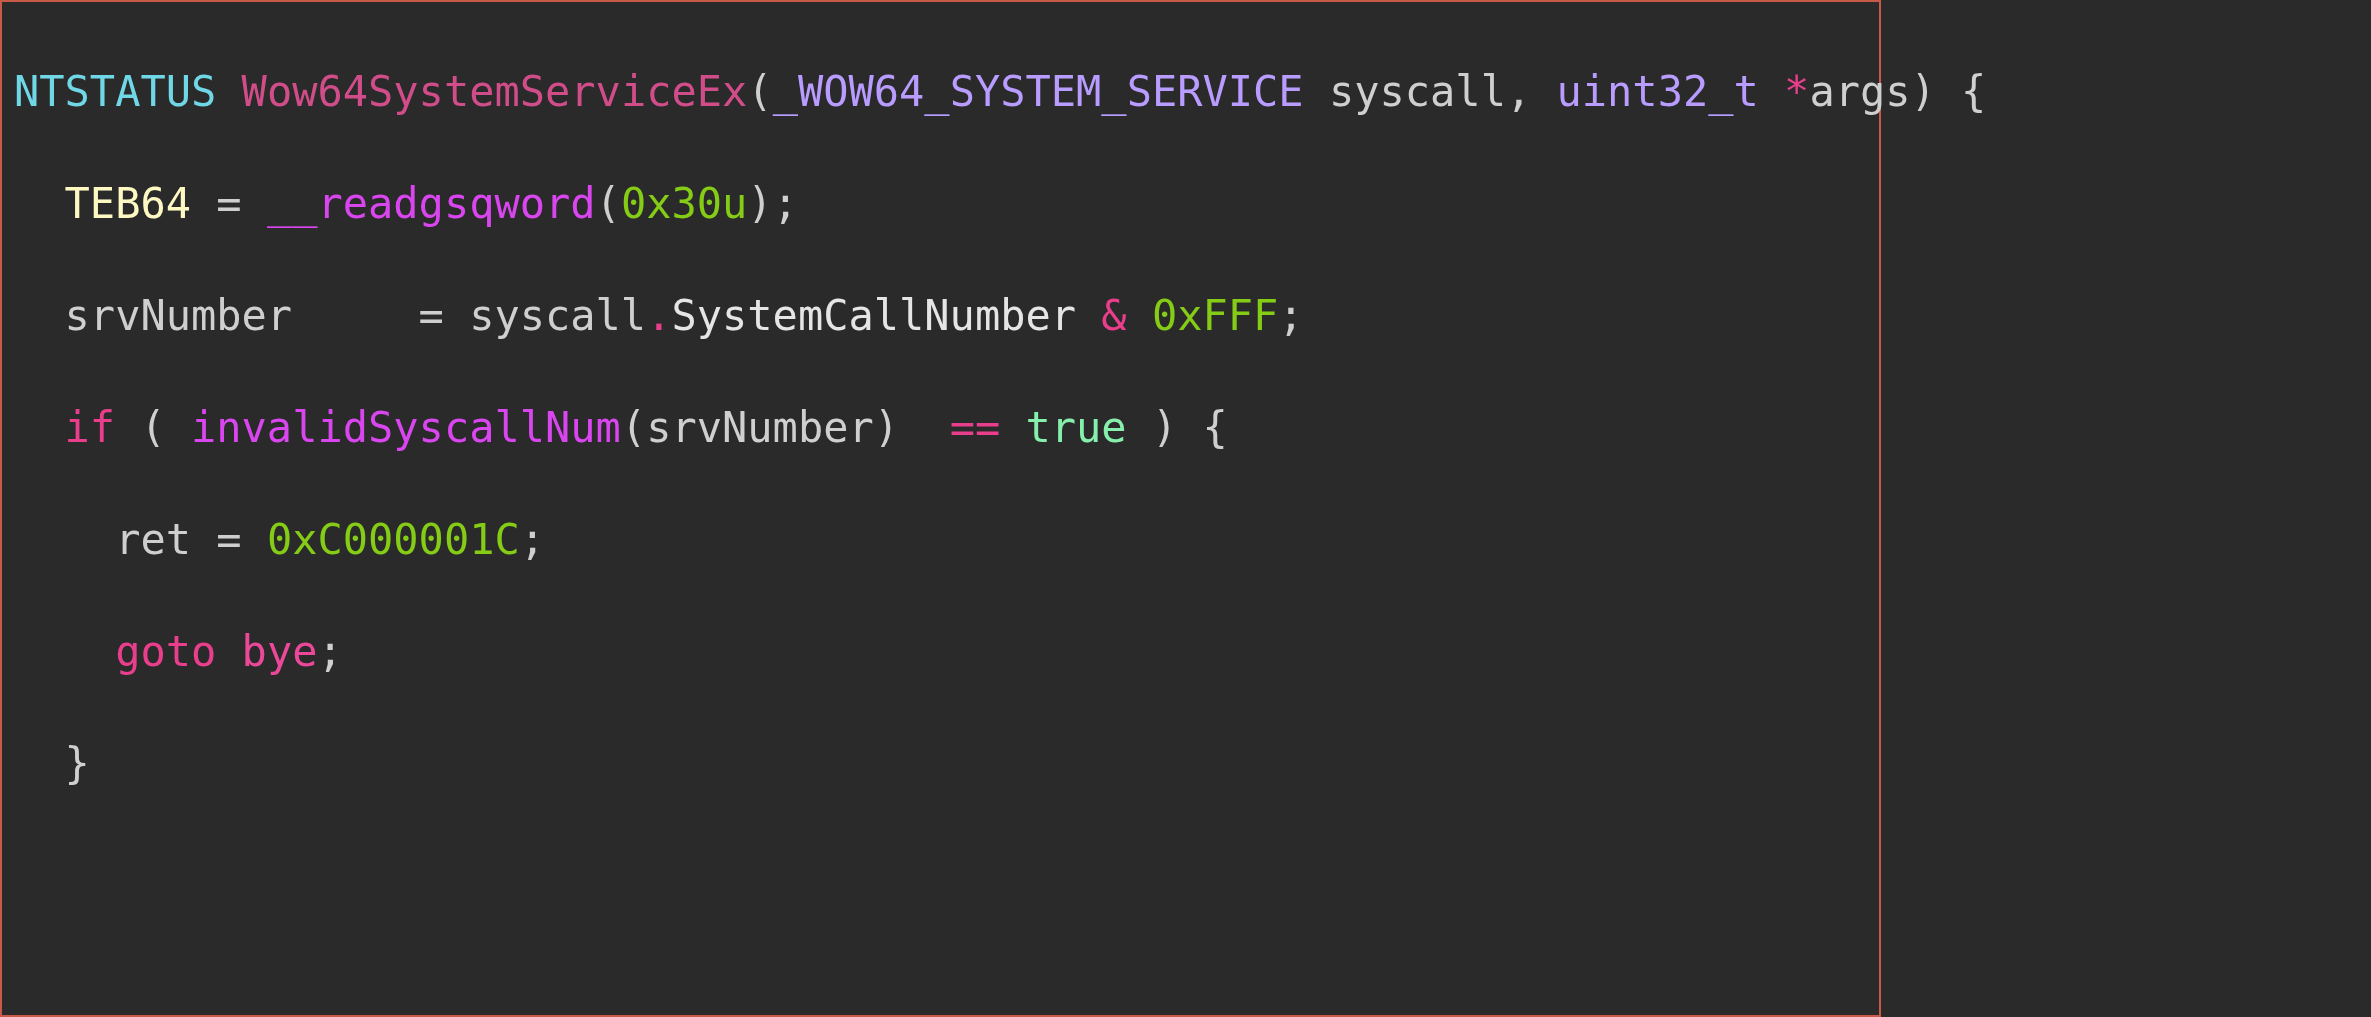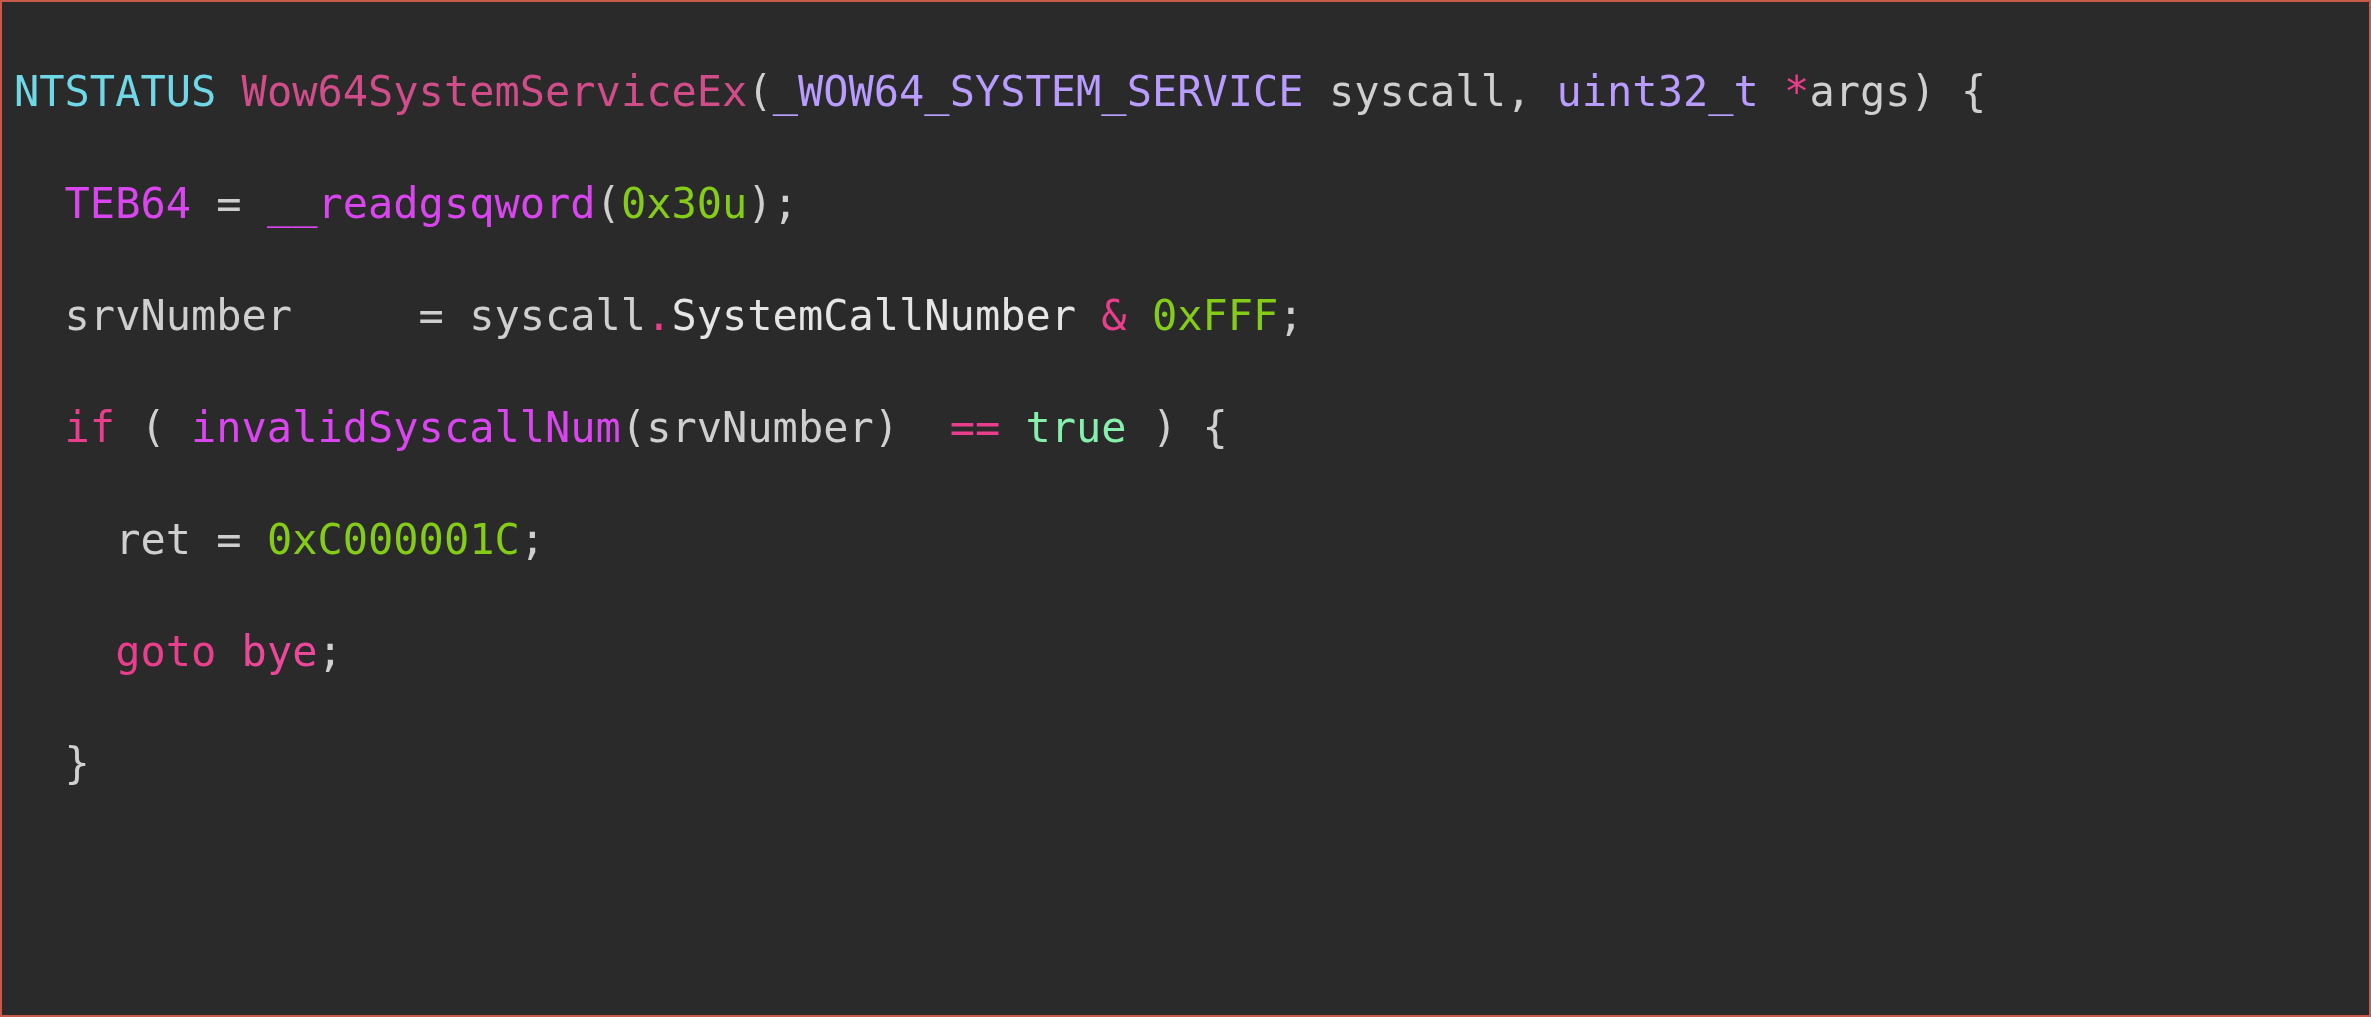--- a/index.html
+++ b/index.html
@@ -5,36 +5,36 @@
   html, body {
     margin: 0;
     padding: 0;
     background: #2b2a2a;
     width: 2371px;
     height: 1017px;
     overflow: hidden;
   }
   .code-window {
     box-sizing: border-box;
-    width: 2371px;
+    width: 1881px;
     height: 1017px;
     border: 2px solid #c85a4a;
     background: #2b2a2a;
     font-family: "Menlo", "Consolas", "DejaVu Sans Mono", monospace;
     font-size: 42px;
     line-height: 56px;
     white-space: pre;
     padding: 6px 12px 0 12px;
     color: #cfcfcf;
   }
   .l { display: block; white-space: pre; }
   .type     { color: #6fd7e6; }
   .funcdef  { color: #d14d8a; }
   .var      { color: #cfcfcf; }
-  .pvar     { color: #d946ef; }
+  .pvar     { color: #fef9c3; }
   .builtin  { color: #d946ef; }
   .member   { color: #e5e5e5; }
   .ptype    { color: #b89cff; }
   .pink-op  { color: #e83e8c; }
   .num      { color: #84cc16; }
   .kw       { color: #e83e8c; font-weight: normal; }
   .lbl      { color: #ec4899; }
   .bool     { color: #86efac; }
   .punc     { color: #cfcfcf; }
 </style>

